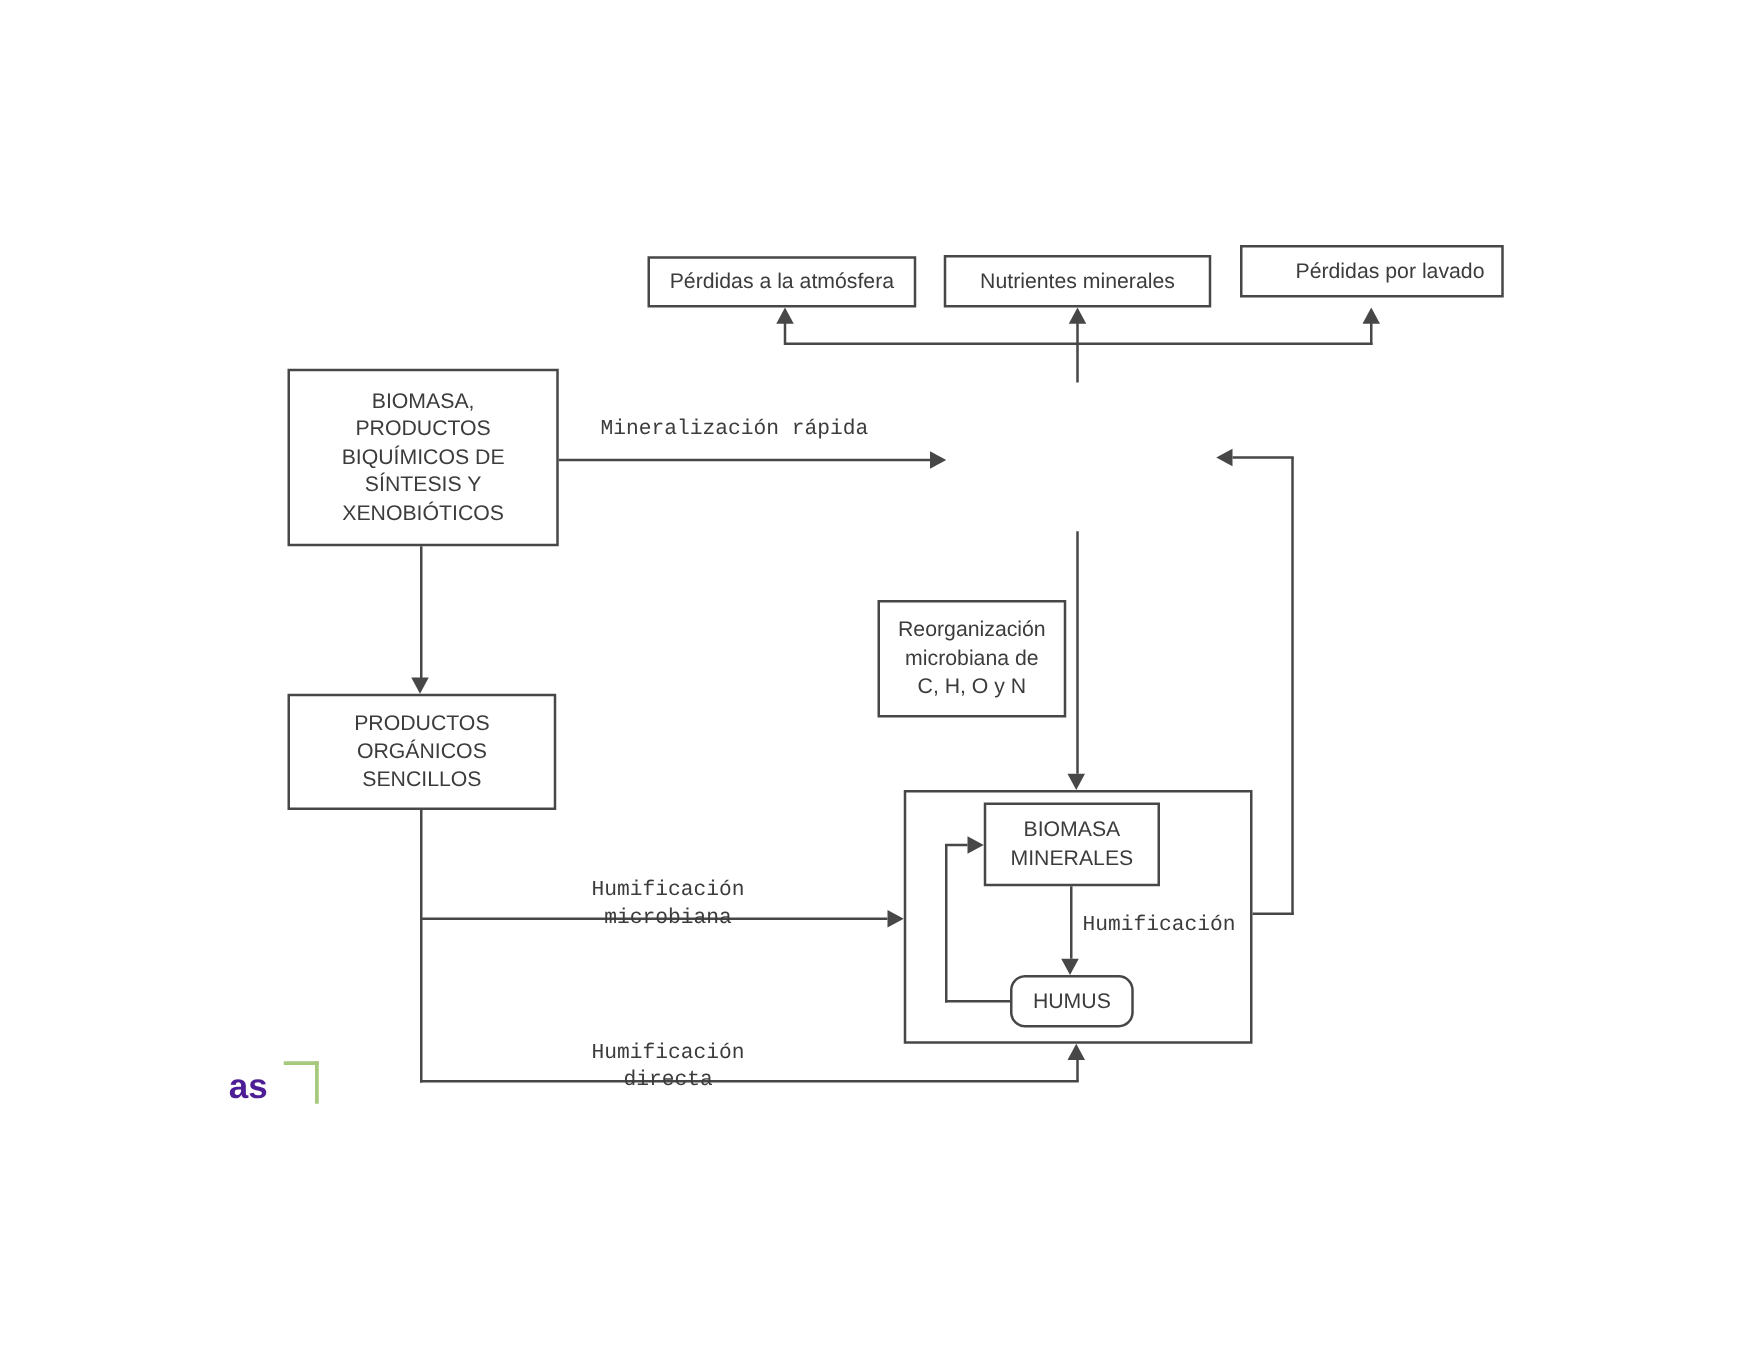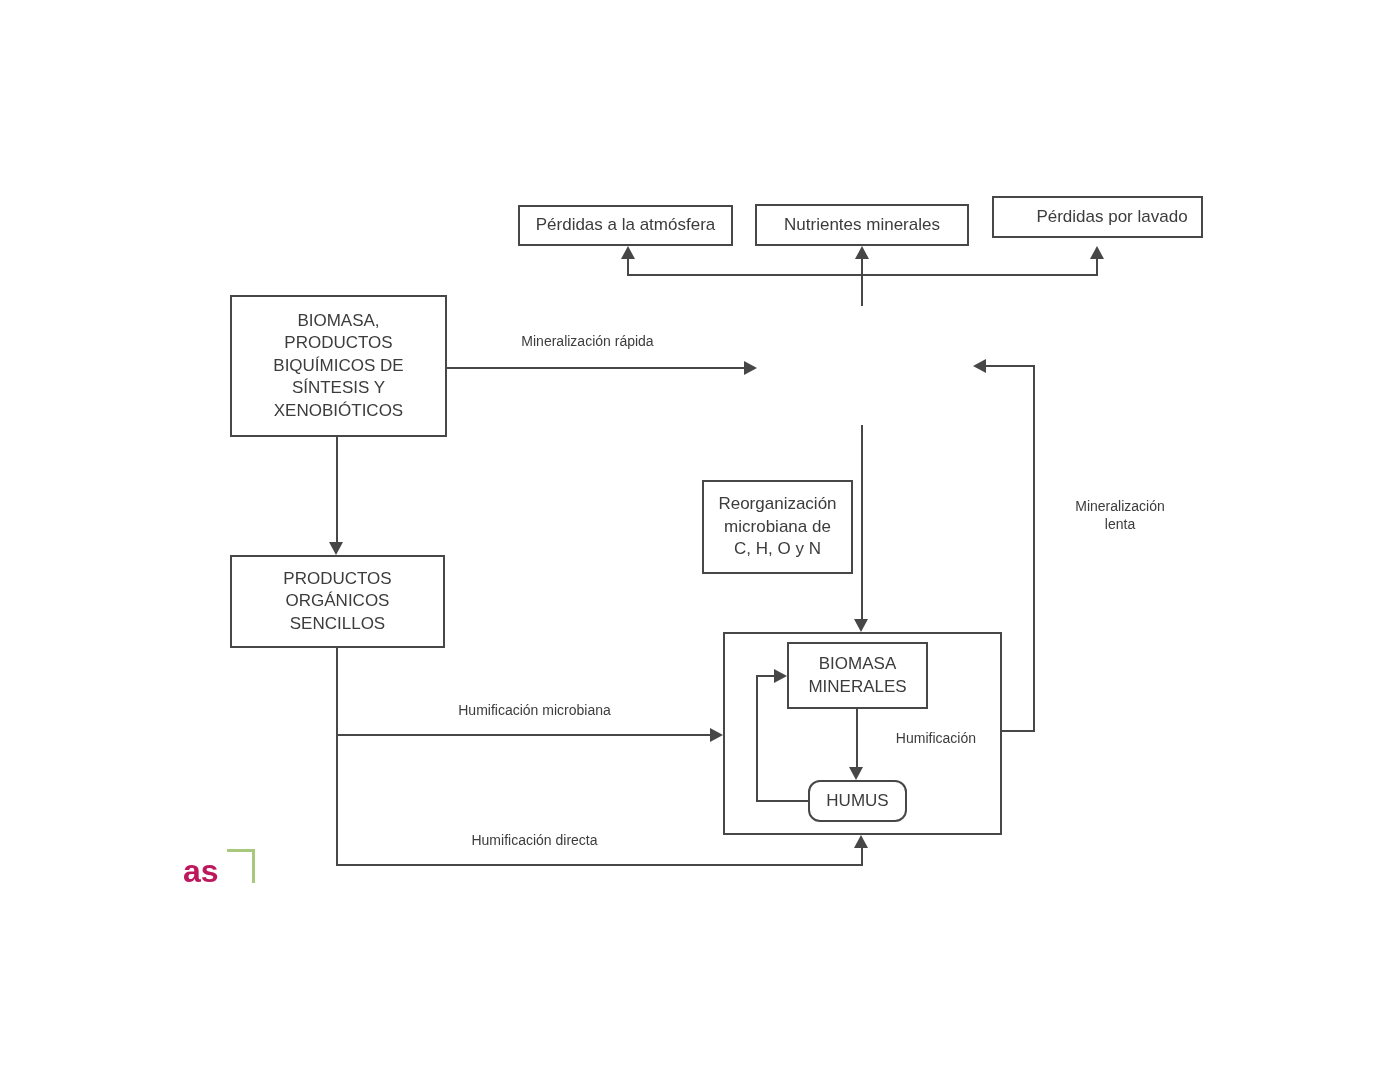--- a/index.html
+++ b/index.html
@@ -27,34 +27,35 @@
     font-size:17px;line-height:1.32;
     white-space:pre-line;
   }
   .group-box{background:var(--background);}
   .hline,.vline{position:absolute;background:var(--line);}
   .hline{height:2px;}
   .vline{width:2px;}
   .lbl{
     position:absolute;
     color:var(--text);
-    font-size:14px;line-height:1.28;
+    font-size:17px;line-height:1.28;
     text-align:center;
     white-space:pre-line;
+    font-family:Liberation Mono, monospace;
   }
   .lbl.left-align{text-align:left;}
   .ar{position:absolute;width:0;height:0;}
   .ar.up{border-left:7px solid transparent;border-right:7px solid transparent;border-bottom:13px solid var(--line);}
   .ar.down{border-left:7px solid transparent;border-right:7px solid transparent;border-top:13px solid var(--line);}
   .ar.right{border-top:7px solid transparent;border-bottom:7px solid transparent;border-left:13px solid var(--line);}
   .ar.left{border-top:7px solid transparent;border-bottom:7px solid transparent;border-right:13px solid var(--line);}
   .wm-text{
     position:absolute;
-    color:#be185d;
-    font-size:32px;font-weight:600;
+    color:#4c1d95;
+    font-size:28px;font-weight:600;
   }
   .wm-bracket{
     position:absolute;
     border-top:3px solid var(--watermark-green);
     border-right:3px solid var(--watermark-green);
   }
 </style>
 </head>
 <body>
 
@@ -117,19 +118,17 @@
 
   <div class="hline" style="left:336px;top:864px;width:527px;"></div>
   <div class="vline" style="left:861px;top:848px;height:17px;"></div>
   <div class="ar up" style="left:854px;top:835px;"></div>
   <div class="lbl" style="left:437px;top:832px;width:195px;">Humificación directa</div>
 
   <div class="hline" style="left:1002px;top:730px;width:33px;"></div>
   <div class="vline" style="left:1033px;top:366px;height:366px;"></div>
   <div class="hline" style="left:986px;top:365px;width:49px;"></div>
   <div class="ar left" style="left:973px;top:359px;"></div>
-  <div class="lbl" style="left:1049px;top:498px;width:142px;">Mineralización
-lenta</div>
 
   <div class="wm-text" style="left:183px;top:853px;">as</div>
   <div class="wm-bracket" style="left:227px;top:849px;width:28px;height:34px;"></div>
 
 </div>
 
 </body></html>

